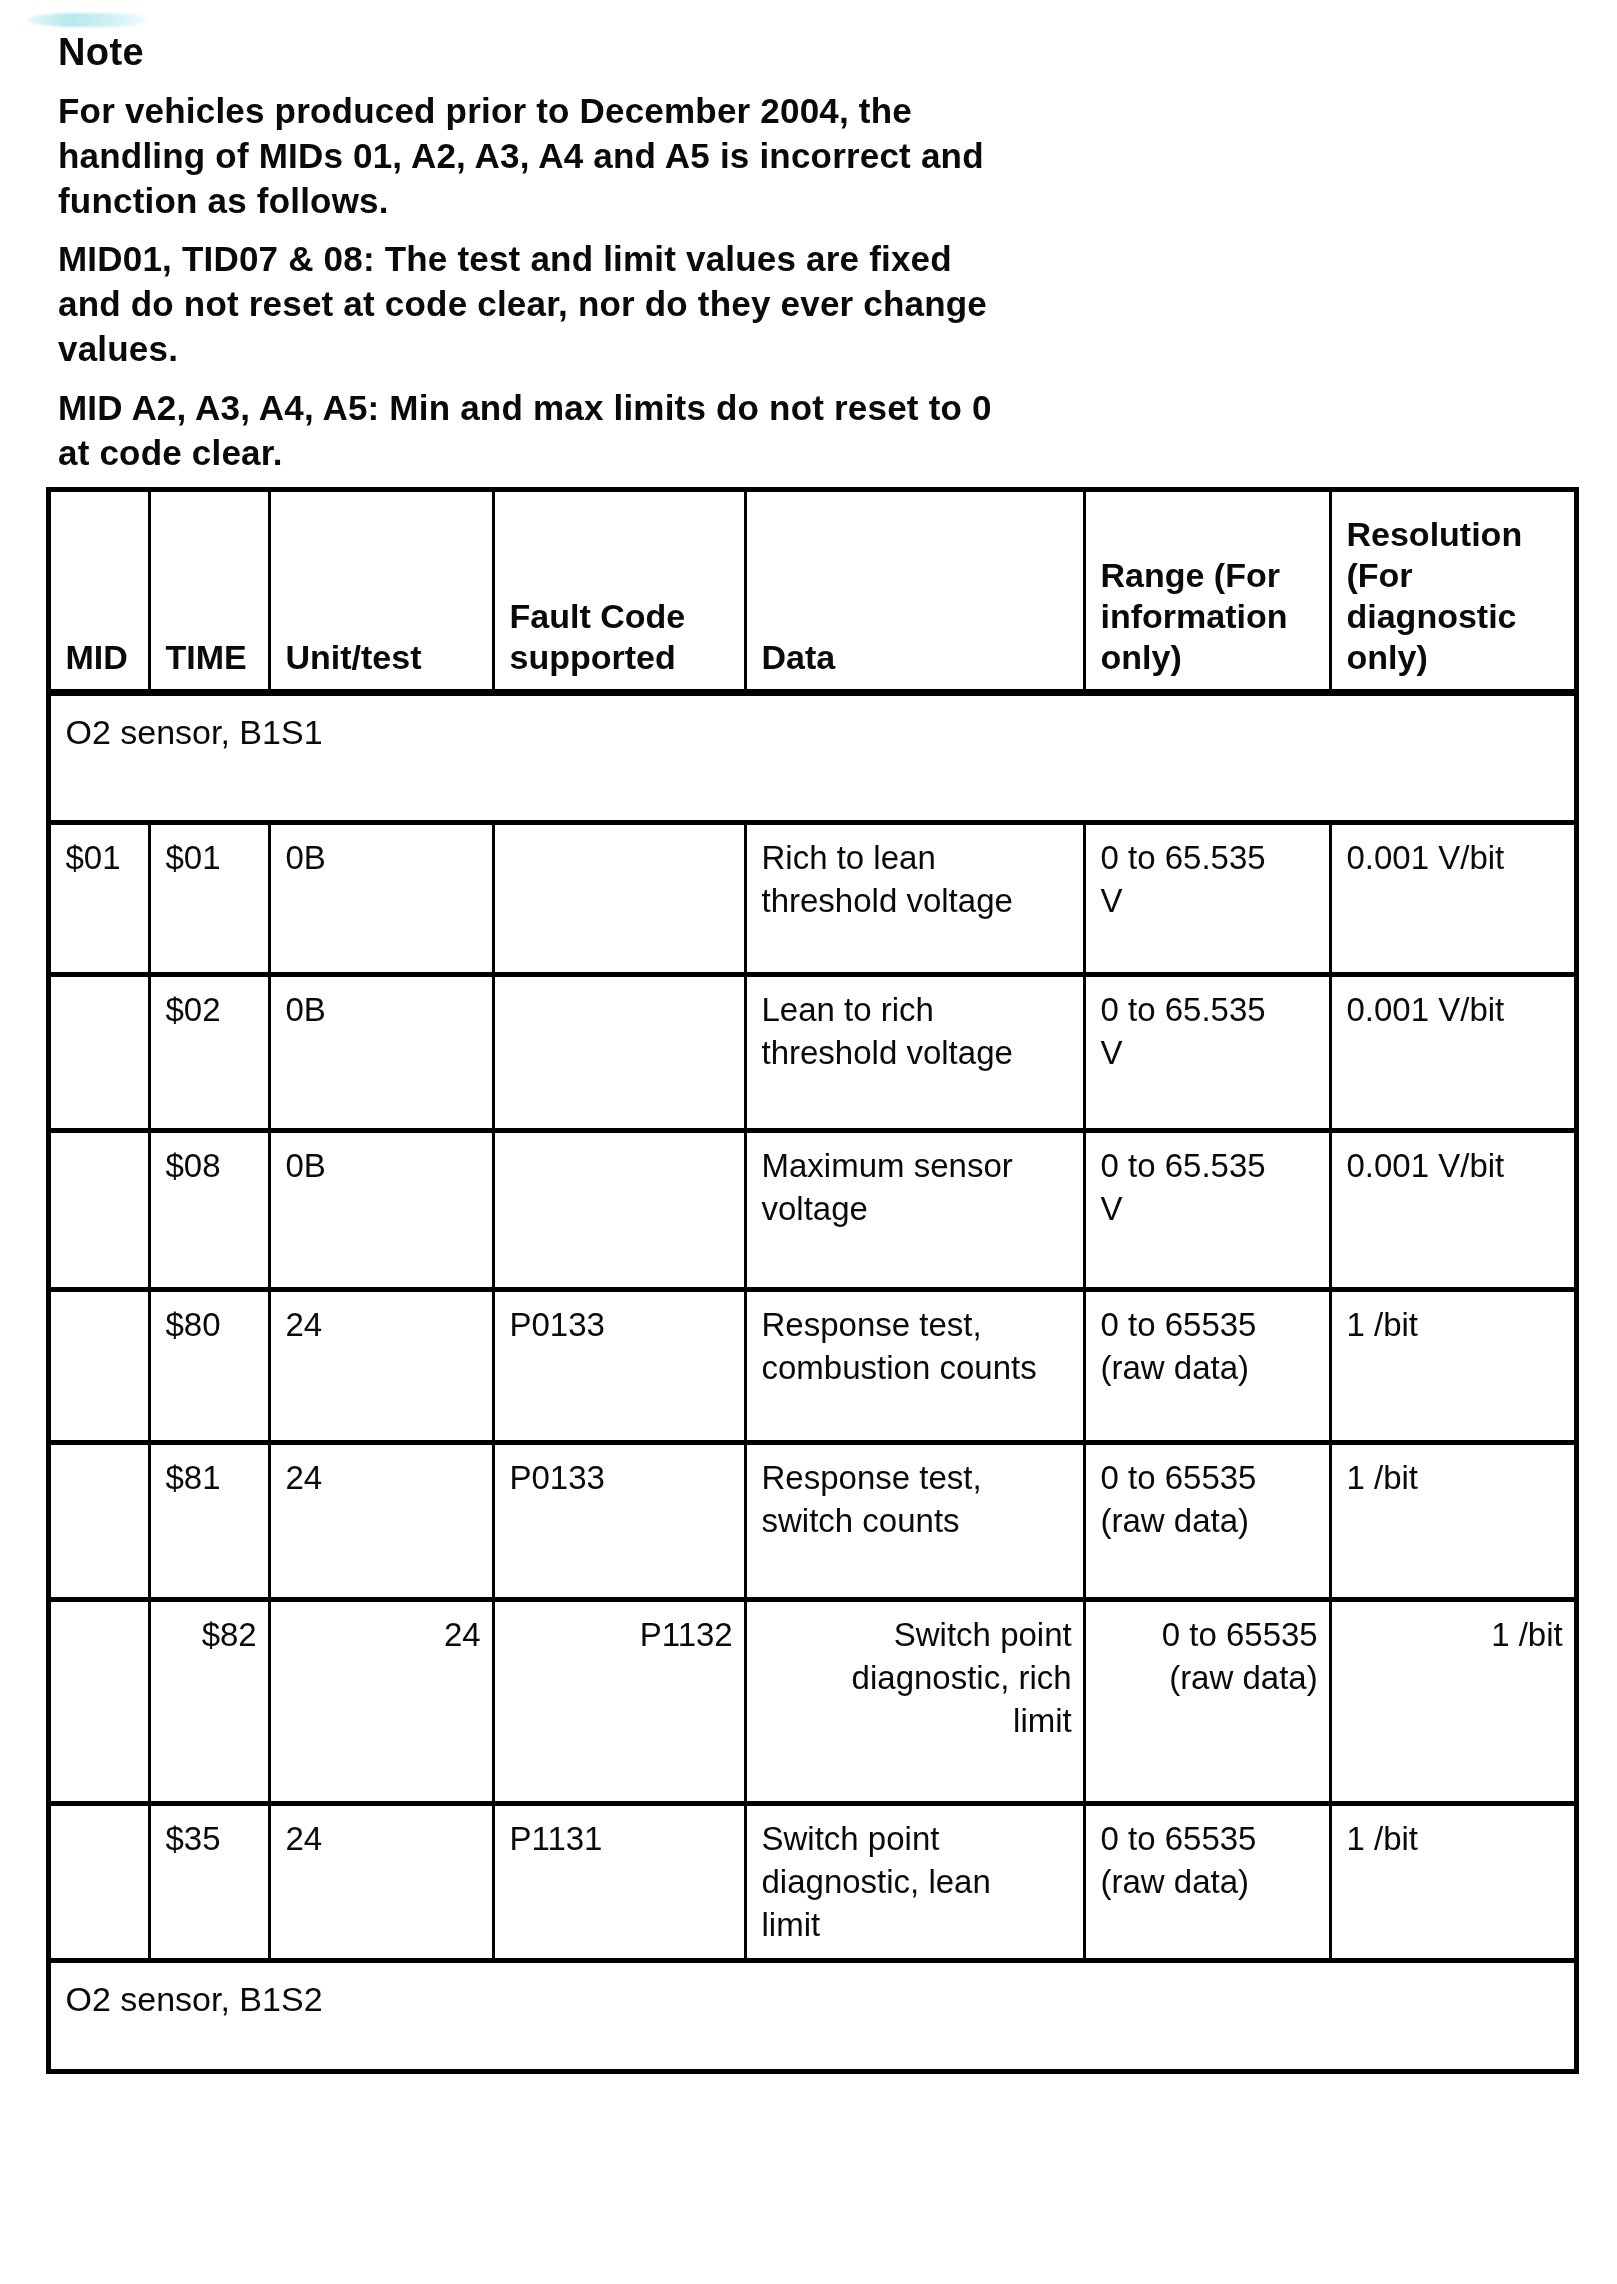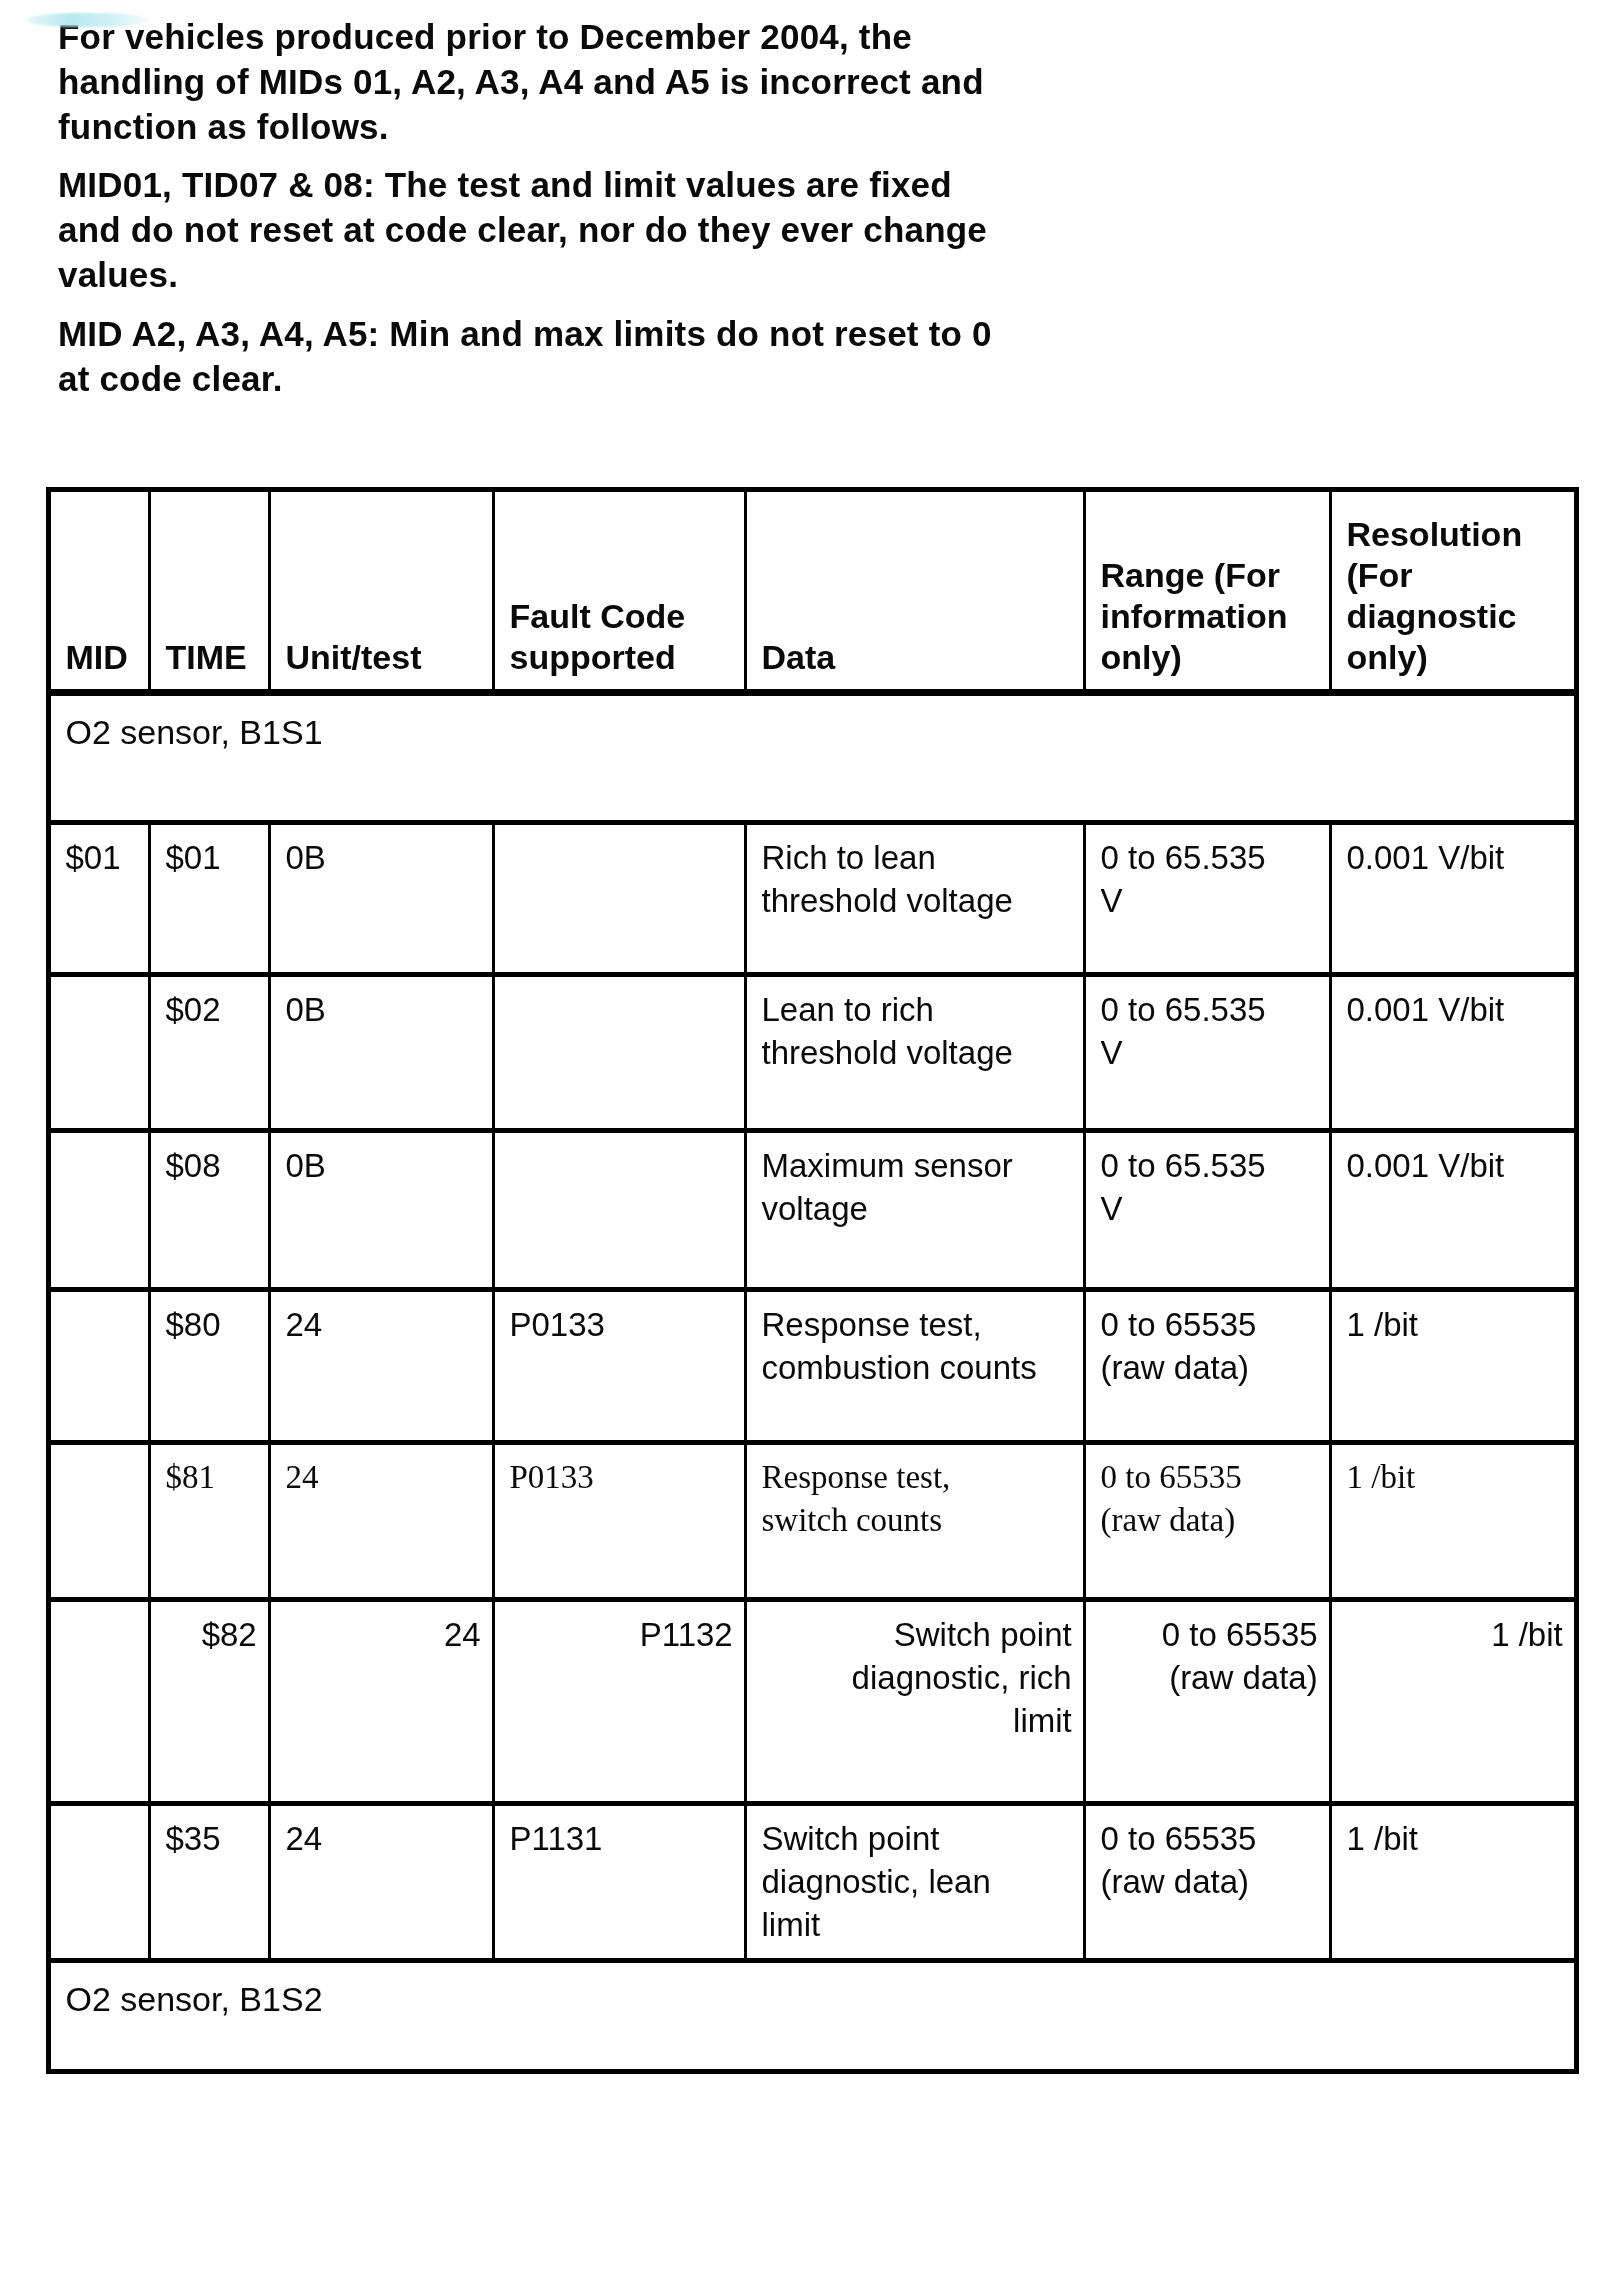--- a/index.html
+++ b/index.html
@@ -81,36 +81,37 @@
     line-height: 43px;
     font-weight: 400;
   }
   tr.header-row      { height: 203px; }
   tr.section-row-1   { height: 130px; }
   tr.row-0           { height: 152px; }
   tr.row-1           { height: 156px; }
   tr.row-2           { height: 157px; }
   tr.row-3           { height: 159px; }
   tr.row-4           { height: 153px; }
-  tr.row-5           { height: 157px; font-family: Liberation Serif, serif; }
+  tr.row-5           { height: 157px; }
   tr.row-6           { height: 204px; text-align: right; }
   tr.row-7           { height: 157px; }
   tr.section-row-2   { height: 111px; }
   tr.section-row-1 td, tr.section-row-2 td {
     padding-top: 14.5px;
     font-size: 34px;
   }
 </style>
 </head>
 <body>
 
 <div class="page">
 
   <div class="scan-smudge"></div>
 
+  <div class="note-heading">Note</div>
 
   <p class="para">For vehicles produced prior to December 2004, the
 handling of MIDs 01, A2, A3, A4 and A5 is incorrect and
 function as follows.</p>
   <p class="para">MID01, TID07 &amp; 08: The test and limit values are fixed
 and do not reset at code clear, nor do they ever change
 values.</p>
   <p class="para">MID A2, A3, A4, A5: Min and max limits do not reset to 0
 at code clear.</p>
 

